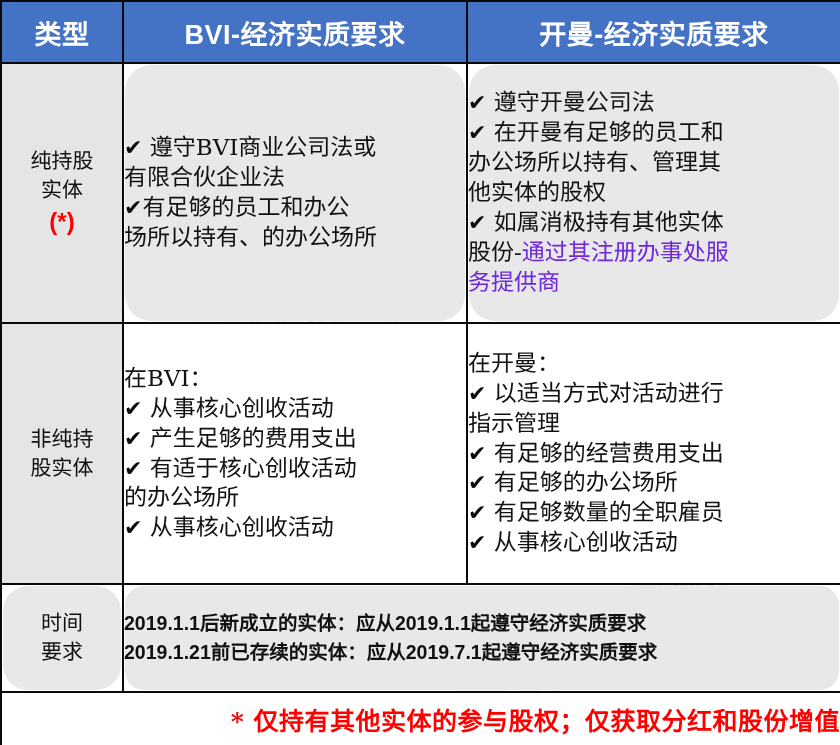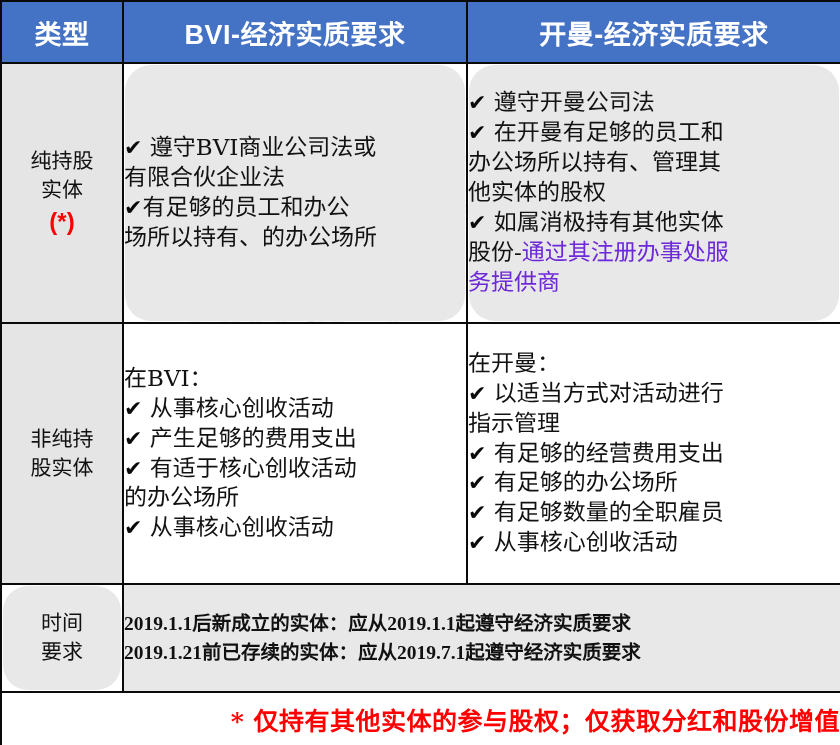--- a/index.html
+++ b/index.html
@@ -133,26 +133,27 @@
     text-align: center;
     font-size: 21px;
     line-height: 1.4;
     color: #111111;
     font-family: "DejaVu Serif", "Liberation Serif", serif;
     border-radius: 27px;
   }
   td.time-label .lbl-line { display: block; }
   td.time-cell {
     background: #E8E8E8;
-    font-family: Liberation Serif, serif;
+    font-family: Liberation Sans, sans-serif;
     font-weight: 700;
     font-size: 19.5px;
     line-height: 1.5;
     color: #111111;
     padding: 4px 6px 4px 14px;
+    border-radius: 21px;
   }
   td.time-cell .line { display: block; }
 
   
   td.footer-cell {
     background: #ffffff;
     text-align: right;
     color: #FF0000;
     font-weight: 700;
     font-size: 25px;

